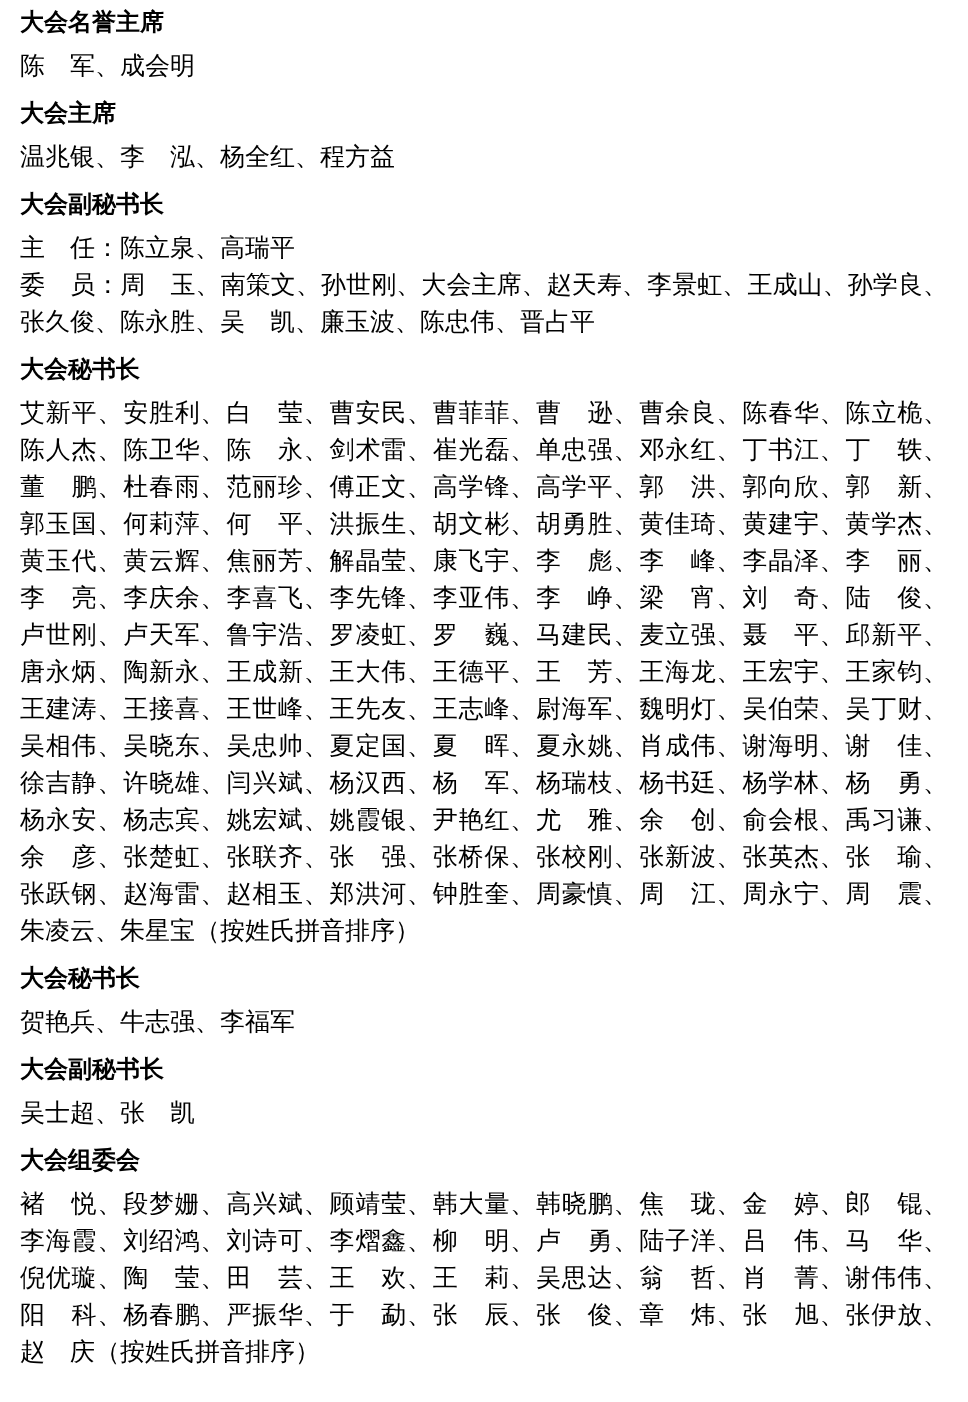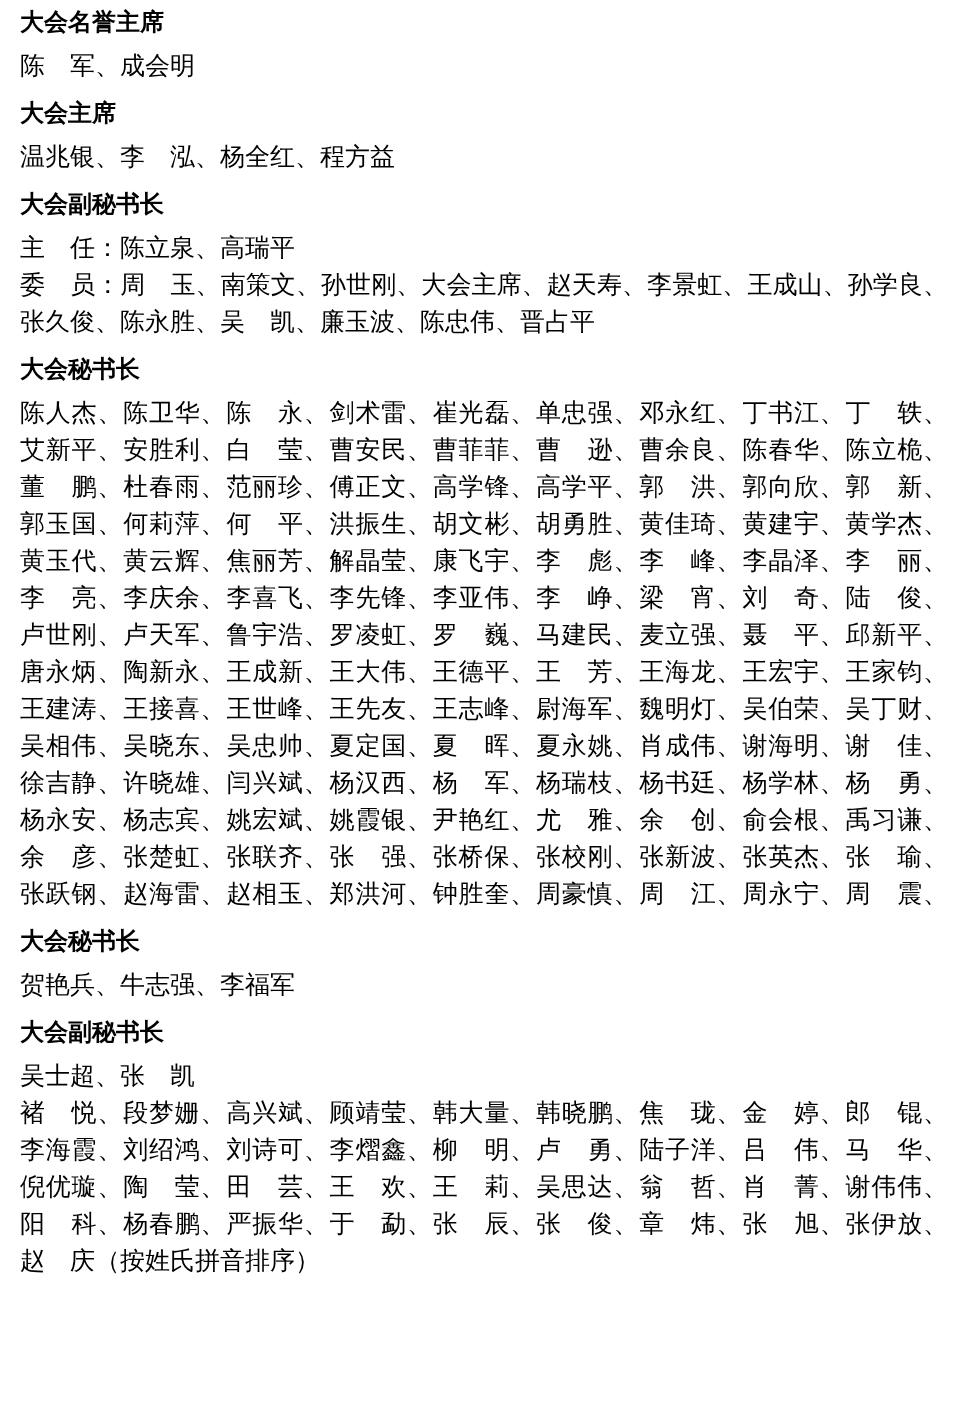--- a/index.html
+++ b/index.html
@@ -56,47 +56,49 @@
 
   <section>
     <h2 class="heading">大会副秘书长</h2>
     <div class="line"><span class="role-label">主　任：</span><span>陈立泉、高瑞平</span></div>
     <div class="line jfull"><span class="role-label">委　员：</span><span>周　玉、南策文、孙世刚、大会主席、赵天寿、李景虹、王成山、孙学良、</span></div>
     <div class="line">张久俊、陈永胜、吴　凯、廉玉波、陈忠伟、晋占平</div>
   </section>
 
   <section>
     <h2 class="heading">大会秘书长</h2>
+    <div class="line jfull">艾新平、安胜利、白　莹、曹安民、曹菲菲、曹　逊、曹余良、陈春华、陈立桅、</div>
     <div class="line jfull">陈人杰、陈卫华、陈　永、剑术雷、崔光磊、单忠强、邓永红、丁书江、丁　轶、</div>
-    <div class="line jfull">艾新平、安胜利、白　莹、曹安民、曹菲菲、曹　逊、曹余良、陈春华、陈立桅、</div>
     <div class="line jfull">董　鹏、杜春雨、范丽珍、傅正文、高学锋、高学平、郭　洪、郭向欣、郭　新、</div>
     <div class="line jfull">郭玉国、何莉萍、何　平、洪振生、胡文彬、胡勇胜、黄佳琦、黄建宇、黄学杰、</div>
     <div class="line jfull">黄玉代、黄云辉、焦丽芳、解晶莹、康飞宇、李　彪、李　峰、李晶泽、李　丽、</div>
     <div class="line jfull">李　亮、李庆余、李喜飞、李先锋、李亚伟、李　峥、梁　宵、刘　奇、陆　俊、</div>
     <div class="line jfull">卢世刚、卢天军、鲁宇浩、罗凌虹、罗　巍、马建民、麦立强、聂　平、邱新平、</div>
     <div class="line jfull">唐永炳、陶新永、王成新、王大伟、王德平、王　芳、王海龙、王宏宇、王家钧、</div>
     <div class="line jfull">王建涛、王接喜、王世峰、王先友、王志峰、尉海军、魏明灯、吴伯荣、吴丁财、</div>
     <div class="line jfull">吴相伟、吴晓东、吴忠帅、夏定国、夏　晖、夏永姚、肖成伟、谢海明、谢　佳、</div>
     <div class="line jfull">徐吉静、许晓雄、闫兴斌、杨汉西、杨　军、杨瑞枝、杨书廷、杨学林、杨　勇、</div>
     <div class="line jfull">杨永安、杨志宾、姚宏斌、姚霞银、尹艳红、尤　雅、余　创、俞会根、禹习谦、</div>
     <div class="line jfull">余　彦、张楚虹、张联齐、张　强、张桥保、张校刚、张新波、张英杰、张　瑜、</div>
     <div class="line jfull">张跃钢、赵海雷、赵相玉、郑洪河、钟胜奎、周豪慎、周　江、周永宁、周　震、</div>
+    <div class="line">朱凌云、朱星宝（按姓氏拼音排序）</div>
   </section>
 
   <section>
     <h2 class="heading">大会秘书长</h2>
     <div class="line">贺艳兵、牛志强、李福军</div>
   </section>
 
   <section>
     <h2 class="heading">大会副秘书长</h2>
     <div class="line">吴士超、张　凯</div>
   </section>
 
   <section>
+    <h2 class="heading">大会组委会</h2>
     <div class="line jfull">褚　悦、段梦姗、高兴斌、顾靖莹、韩大量、韩晓鹏、焦　珑、金　婷、郎　锟、</div>
     <div class="line jfull">李海霞、刘绍鸿、刘诗可、李熠鑫、柳　明、卢　勇、陆子洋、吕　伟、马　华、</div>
     <div class="line jfull">倪优璇、陶　莹、田　芸、王　欢、王　莉、吴思达、翁　哲、肖　菁、谢伟伟、</div>
     <div class="line jfull">阳　科、杨春鹏、严振华、于　勐、张　辰、张　俊、章　炜、张　旭、张伊放、</div>
     <div class="line">赵　庆（按姓氏拼音排序）</div>
   </section>
 
 </div>
 
 </body></html>

